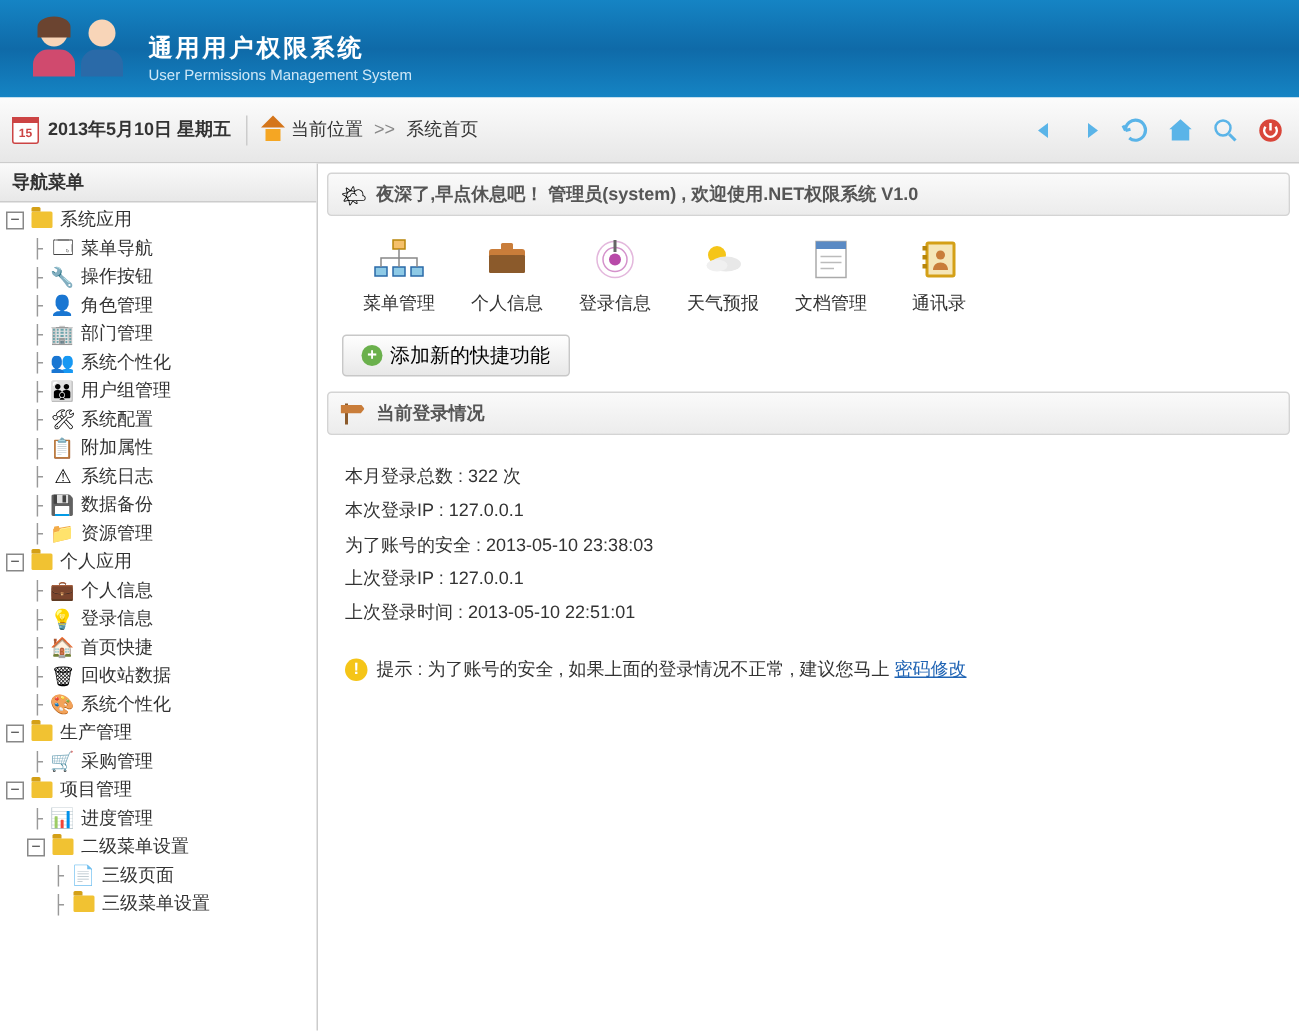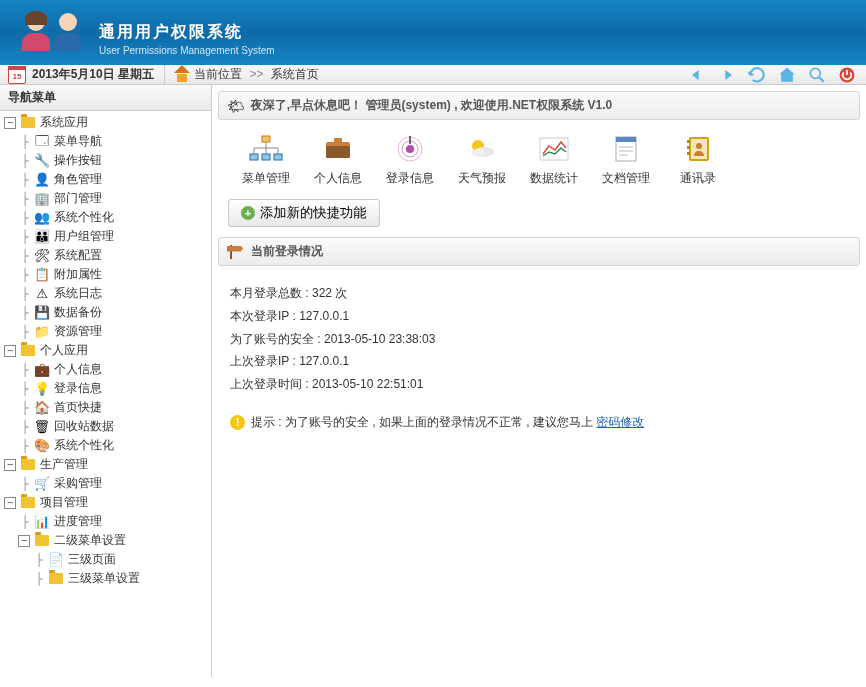--- a/index.html
+++ b/index.html
@@ -10,21 +10,21 @@
 .avatar-group { display: flex; margin-right: 15px; }
 .avatar { width: 32px; height: 40px; position: relative; }
 .avatar .head { width: 18px; height: 18px; background: #f8d5b8; border-radius: 50%; margin: 0 auto; }
 .avatar .body { width: 28px; height: 18px; background: #2a6aa8; border-radius: 10px 10px 0 0; margin: 2px auto 0; }
 .avatar.female .body { background: #d04a6e; }
 .avatar.female .hair { position: absolute; top: -2px; left: 5px; width: 22px; height: 14px; background: #6b4430; border-radius: 50% 50% 0 0; }
 .title-block .title { font-size: 16px; font-weight: bold; letter-spacing: 2px; font-family: KaiTi, STKaiti, serif; margin-top: 13px; }
 .title-block .subtitle { font-size: 10px; color: #cfe8f7; margin-top: 2px; }
 
 
-.toolbar { background: linear-gradient(#fcfcfc, #e7e7e7); border-bottom: 1px solid #ccc; height: 20px; display: flex; align-items: center; padding: 0 8px; }
+.toolbar { background: linear-gradient(#fcfcfc, #e7e7e7); border-bottom: 1px solid #ccc; height: 44px; display: flex; align-items: center; padding: 0 8px; }
 .date-cal { width: 18px; height: 18px; background: #fff; border: 1px solid #c44; border-radius: 2px; display: flex; align-items: center; justify-content: center; font-size: 8px; font-weight: bold; color: #c44; margin-right: 6px; position: relative; }
 .date-cal::before { content: ""; position: absolute; top: -1px; left: -1px; right: -1px; height: 4px; background: #c44; }
 .date-cal span { margin-top: 3px; }
 .date-text { font-weight: bold; color: #333; }
 .toolbar-sep { width: 1px; height: 20px; background: #ccc; margin: 0 10px; }
 .home-icon-sm { width: 14px; height: 14px; display: inline-block; margin-right: 5px; position: relative; }
 .home-icon-sm::before { content: ""; position: absolute; bottom: 0; left: 2px; width: 10px; height: 8px; background: #f5a623; }
 .home-icon-sm::after { content: ""; position: absolute; top: -3px; left: -1px; border-left: 8px solid transparent; border-right: 8px solid transparent; border-bottom: 8px solid #d4751a; }
 .breadcrumb { color: #333; }
 .breadcrumb .arrow { color: #888; margin: 0 4px; }
@@ -395,30 +395,20 @@
               <circle cx="14" cy="12" r="6" fill="#f5c518"></circle>
               <ellipse cx="20" cy="18" rx="10" ry="5" fill="#e8e8e8"></ellipse>
               <ellipse cx="14" cy="19" rx="7" ry="4" fill="#f0f0f0"></ellipse>
             </svg>
           </div>
           <div class="lbl">天气预报</div>
         </div>
         <div class="shortcut">
           <div class="ic">
             <svg width="36" height="30" viewBox="0 0 36 30">
-              <rect x="4" y="4" width="28" height="22" fill="#fff" stroke="#ccc"></rect>
-              <polyline points="7,20 13,12 19,16 25,8 30,14" fill="none" stroke="#d9463a" stroke-width="1.5"></polyline>
-              <polyline points="7,22 13,18 19,20 25,14 30,18" fill="none" stroke="#2a8a4a" stroke-width="1.5"></polyline>
-            </svg>
-          </div>
-          <div class="lbl">数据统计</div>
-        </div>
-        <div class="shortcut">
-          <div class="ic">
-            <svg width="36" height="30" viewBox="0 0 36 30">
               <rect x="8" y="3" width="20" height="24" fill="#fff" stroke="#aaa"></rect>
               <rect x="8" y="3" width="20" height="5" fill="#5a8ac4"></rect>
               <line x1="11" y1="13" x2="25" y2="13" stroke="#bbb"></line>
               <line x1="11" y1="17" x2="25" y2="17" stroke="#bbb"></line>
               <line x1="11" y1="21" x2="20" y2="21" stroke="#bbb"></line>
             </svg>
           </div>
           <div class="lbl">文档管理</div>
         </div>
         <div class="shortcut">

